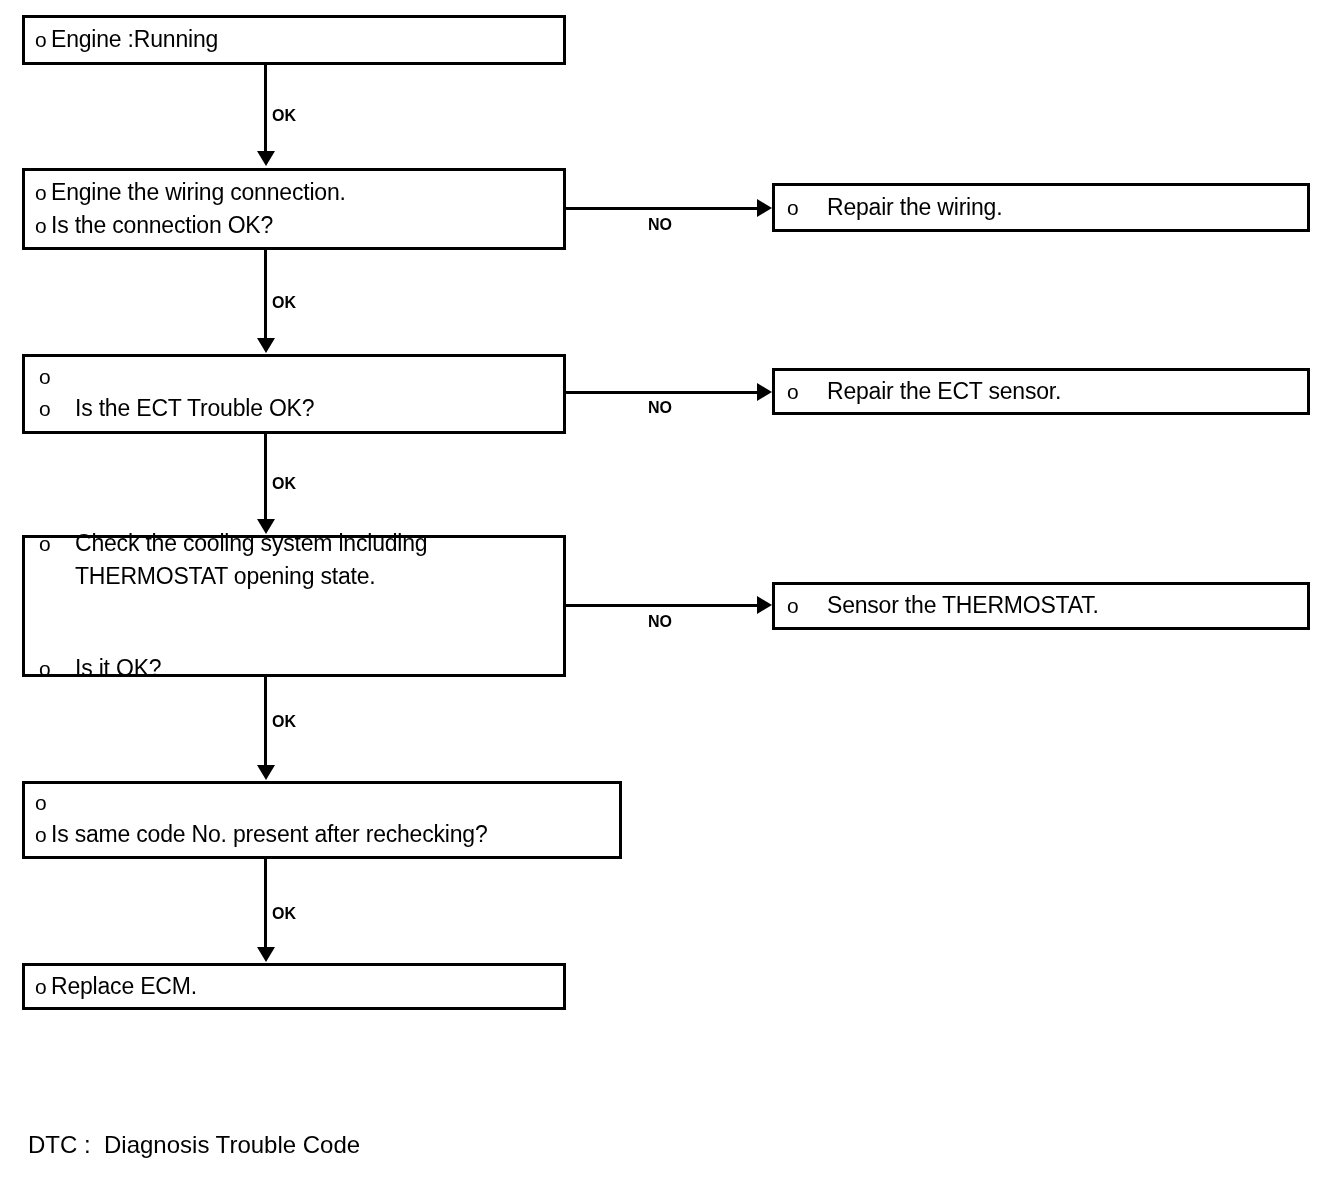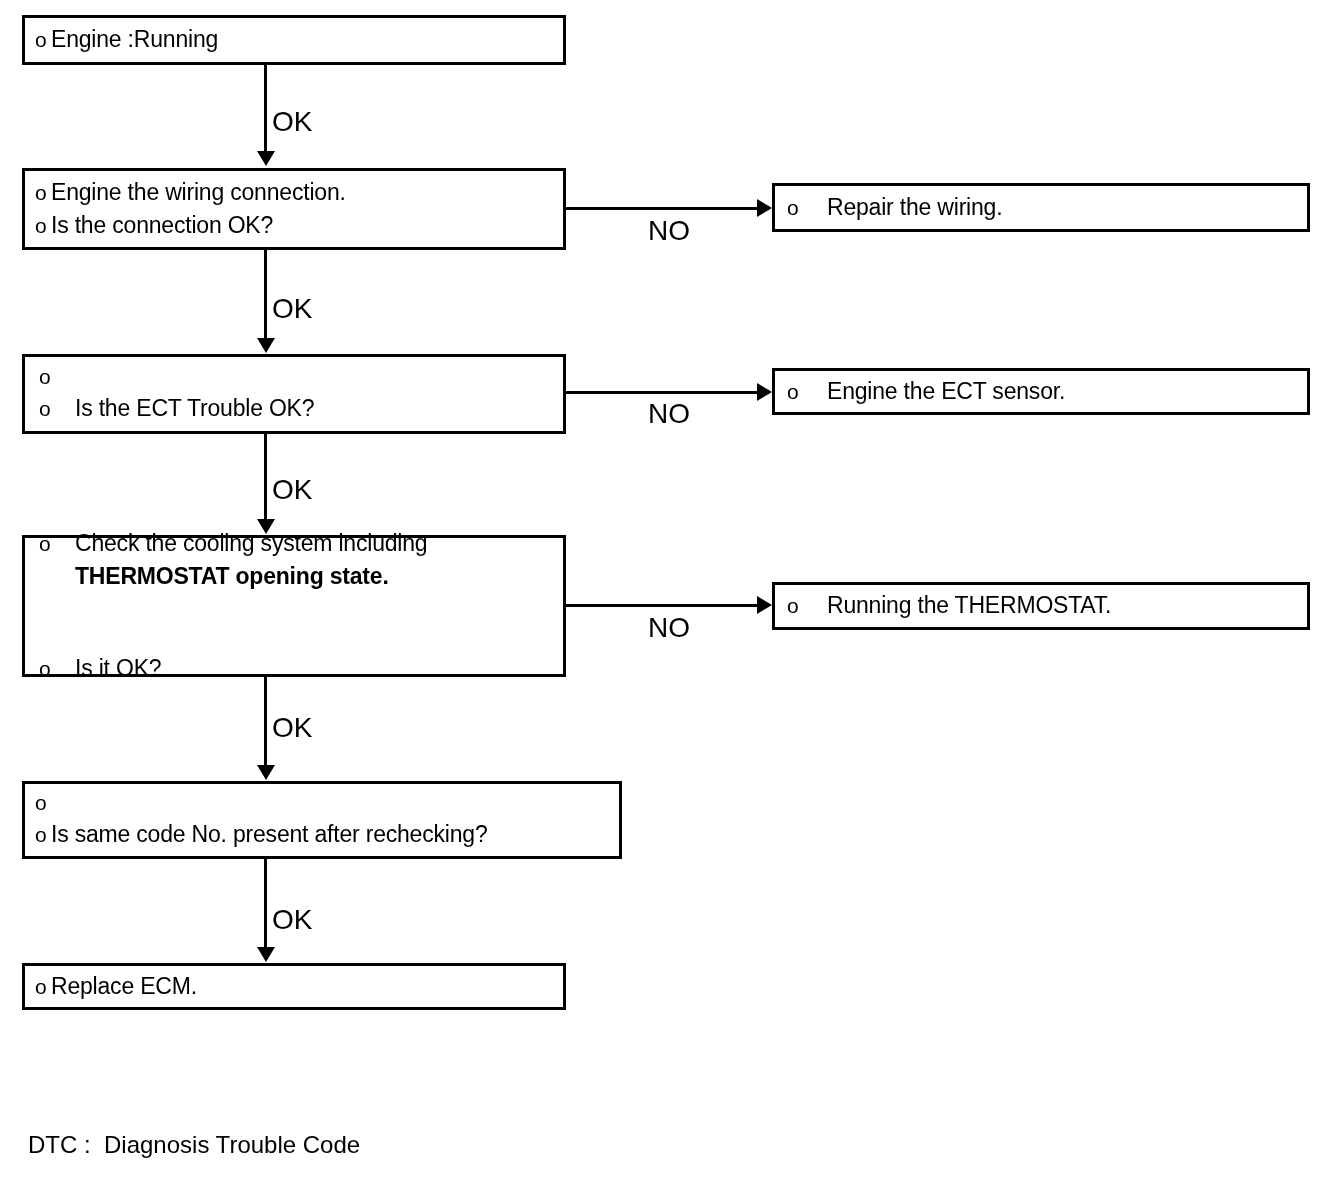--- a/index.html
+++ b/index.html
@@ -47,21 +47,20 @@
   .line-text {
     font-size: 23px;
     line-height: 1.45;
     letter-spacing: -0.2px;
   }
   .line-continue {
     font-size: 23px;
     line-height: 1.45;
     letter-spacing: -0.2px;
     white-space: nowrap;
-    font-weight: bold;
   }
   .gap-row {
     height: 26px;
   }
   
   .vline {
     position: absolute;
     width: 3px;
     background: #000000;
   }
@@ -81,24 +80,25 @@
   .arrow-right {
     position: absolute;
     width: 0;
     height: 0;
     border-top: 9px solid transparent;
     border-bottom: 9px solid transparent;
     border-left: 15px solid #000000;
   }
   .edge-label {
     position: absolute;
-    font-size: 28px;
+    font-size: 16px;
     line-height: 1;
     letter-spacing: 0px;
     white-space: nowrap;
+    font-weight: bold;
   }
   .legend {
     position: absolute;
     font-size: 24px;
     line-height: 29px;
     white-space: pre;
   }
   .legend div {
     white-space: pre;
   }
@@ -164,21 +164,21 @@
   </div>
 
   <div class="hline" style="left:566px; top:391px; width:192px;"></div>
   <div class="arrow-right" style="left:757px; top:383px;"></div>
   <div class="edge-label" style="left:648px; top:400px;">NO</div>
 
   <div class="box" style="left:772px; top:368px; width:538px; height:47px;">
     <div class="box-lines" style="padding:0 12px;">
       <div class="line-row">
         <span class="bullet">o</span>
-        <span class="line-text" style="padding-left:24px;">Engine the ECT sensor.</span>
+        <span class="line-text" style="padding-left:24px;">Repair the ECT sensor.</span>
       </div>
     </div>
   </div>
 
   <div class="vline" style="left:264px; top:434px; height:85px;"></div>
   <div class="arrow-down" style="left:257px; top:519px;"></div>
   <div class="edge-label" style="left:272px; top:476px;">OK</div>
 
   <div class="box" style="left:22px; top:535px; width:544px; height:142px;">
     <div class="box-lines" style="padding:0 14px;">
@@ -199,21 +199,21 @@
   </div>
 
   <div class="hline" style="left:566px; top:604px; width:192px;"></div>
   <div class="arrow-right" style="left:757px; top:596px;"></div>
   <div class="edge-label" style="left:648px; top:614px;">NO</div>
 
   <div class="box" style="left:772px; top:582px; width:538px; height:48px;">
     <div class="box-lines" style="padding:0 12px;">
       <div class="line-row">
         <span class="bullet">o</span>
-        <span class="line-text" style="padding-left:24px;">Running the THERMOSTAT.</span>
+        <span class="line-text" style="padding-left:24px;">Sensor the THERMOSTAT.</span>
       </div>
     </div>
   </div>
 
   <div class="vline" style="left:264px; top:677px; height:88px;"></div>
   <div class="arrow-down" style="left:257px; top:765px;"></div>
   <div class="edge-label" style="left:272px; top:714px;">OK</div>
 
   <div class="box" style="left:22px; top:781px; width:600px; height:78px;">
     <div class="box-lines">

